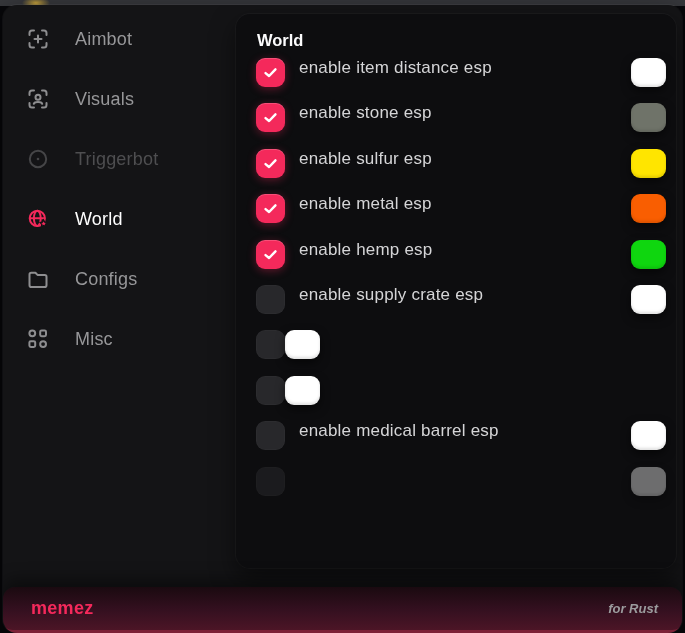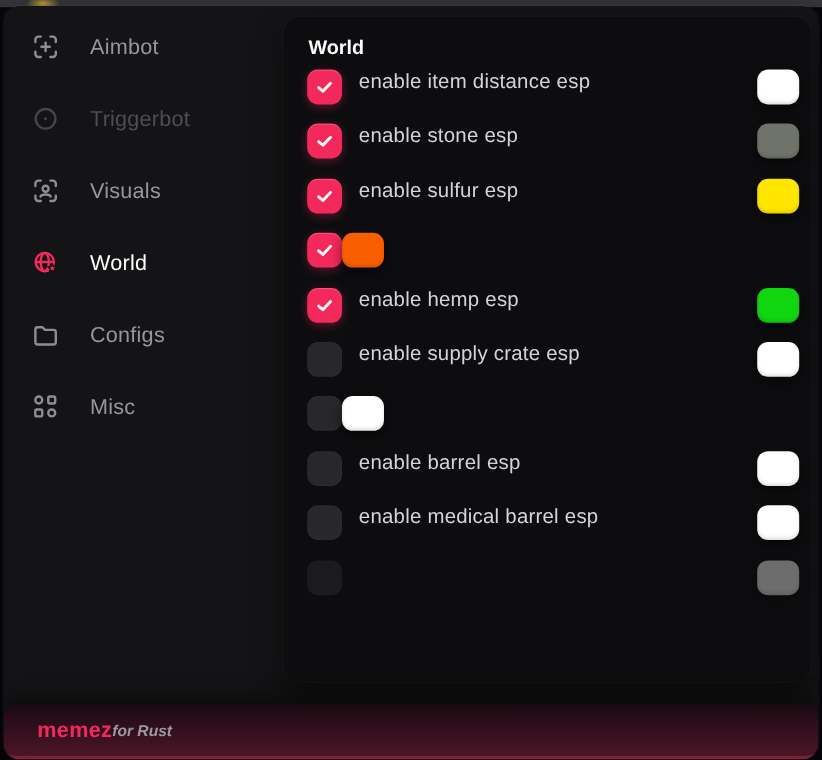--- a/index.html
+++ b/index.html
@@ -48,21 +48,21 @@
   .swatch{width:35px;height:29px;border-radius:9px;flex:0 0 auto;cursor:pointer;
     box-shadow:0 4px 10px rgba(0,0,0,.55), inset 0 -2px 3px rgba(0,0,0,.12);}
   .row.partial{opacity:.55;}
 
   
   .footer{position:absolute;left:0;right:0;bottom:0;height:46px;
     border-radius:12px 12px 10px 10px;
     background:linear-gradient(180deg,#1a0a10 0%,#351020 55%,#4c1526 100%);
     border-bottom:3px solid #7c2137;box-sizing:border-box;
     box-shadow:0 -8px 16px rgba(0,0,0,.4);
-    display:flex;align-items:center;padding:0 24px 0 28px;}
+    display:flex;align-items:center;justify-content:space-between;padding:0 24px 0 28px;}
   .brand{font-size:18px;font-weight:700;color:var(--accent);letter-spacing:.3px;}
   .tagline{font-size:13px;font-weight:700;font-style:italic;color:#9b9b9d;}
 </style>
 </head>
 <body>
 
 <div class="ambient-top"></div>
 <div class="ambient-blob"></div>
 
 <div class="window">
@@ -75,44 +75,44 @@
             <path d="M16 3.5h2A2.5 2.5 0 0 1 20.5 6v2"></path>
             <path d="M20.5 16v2a2.5 2.5 0 0 1-2.5 2.5h-2"></path>
             <path d="M3.5 16v2A2.5 2.5 0 0 0 6 20.5h2"></path>
             <path d="M12 8.5v7"></path>
             <path d="M8.5 12h7"></path>
           </svg>
         </span>
     <span class="side-label">Aimbot</span>
   </div>
 
-  <div class="side-item dim">
-    <span class="icon-slot">
-          <svg viewBox="0 0 24 24" fill="none" stroke="currentColor" stroke-width="2">
-            <circle cx="12" cy="12" r="8.2"></circle>
-            <circle cx="12" cy="12" r="1.3" fill="currentColor" stroke="none"></circle>
-          </svg>
-        </span>
-    <span class="side-label">Triggerbot</span>
-  </div>
-
   <div class="side-item">
     <span class="icon-slot">
           <svg viewBox="0 0 24 24" fill="none" stroke="currentColor" stroke-width="2" stroke-linecap="round">
             <path d="M8 3.5H6A2.5 2.5 0 0 0 3.5 6v2"></path>
             <path d="M16 3.5h2A2.5 2.5 0 0 1 20.5 6v2"></path>
             <path d="M20.5 16v2a2.5 2.5 0 0 1-2.5 2.5h-2"></path>
             <path d="M3.5 16v2A2.5 2.5 0 0 0 6 20.5h2"></path>
             <circle cx="12" cy="10.3" r="2.5"></circle>
             <path d="M7.8 16.8c.9-2.3 7.5-2.3 8.4 0"></path>
           </svg>
         </span>
     <span class="side-label">Visuals</span>
   </div>
 
+  <div class="side-item dim">
+    <span class="icon-slot">
+          <svg viewBox="0 0 24 24" fill="none" stroke="currentColor" stroke-width="2">
+            <circle cx="12" cy="12" r="8.2"></circle>
+            <circle cx="12" cy="12" r="1.3" fill="currentColor" stroke="none"></circle>
+          </svg>
+        </span>
+    <span class="side-label">Triggerbot</span>
+  </div>
+
   <div class="side-item active">
     <span class="icon-slot">
           <svg viewBox="0 0 24 24" fill="none" stroke="currentColor" stroke-width="2">
             <circle cx="11.3" cy="11.3" r="7.6"></circle>
             <path d="M3.8 11.3h15"></path>
             <ellipse cx="11.3" cy="11.3" rx="3.4" ry="7.6"></ellipse>
             <path d="M17.6 13l1.15 2.15 2.35.38-1.68 1.68.4 2.35-2.22-1.12-2.15 1.12.42-2.35-1.72-1.68 2.38-.38z" fill="currentColor" stroke="#141416" stroke-width="1.3"></path>
           </svg>
         </span>
     <span class="side-label">World</span>
@@ -172,20 +172,21 @@
     <span class="row-label">enable sulfur esp</span>
     <span class="swatch" style="background: rgb(255, 229, 0);"></span>
   </div>
 
   <div class="row checked">
     <span class="checkbox">
       <svg viewBox="0 0 24 24" fill="none" stroke="#ffffff" stroke-width="3.4" stroke-linecap="round" stroke-linejoin="round">
               <polyline points="5 12.8 10 17 19 7.5"></polyline>
             </svg>
     </span>
+    <span class="row-label">enable metal esp</span>
     <span class="swatch" style="background: rgb(249, 94, 1);"></span>
   </div>
 
   <div class="row checked">
     <span class="checkbox">
       <svg viewBox="0 0 24 24" fill="none" stroke="#ffffff" stroke-width="3.4" stroke-linecap="round" stroke-linejoin="round">
               <polyline points="5 12.8 10 17 19 7.5"></polyline>
             </svg>
     </span>
     <span class="row-label">enable hemp esp</span>
@@ -205,21 +206,20 @@
     <span class="checkbox">
       
     </span>
     <span class="swatch" style="background: rgb(255, 255, 255);"></span>
   </div>
 
   <div class="row">
     <span class="checkbox">
       
     </span>
-    <span class="row-label">enable barrel esp</span>
     <span class="swatch" style="background: rgb(255, 255, 255);"></span>
   </div>
 
 
   <div class="row">
     <span class="checkbox">
       
     </span>
     <span class="row-label">enable medical barrel esp</span>
     <span class="swatch" style="background: rgb(255, 255, 255);"></span>

